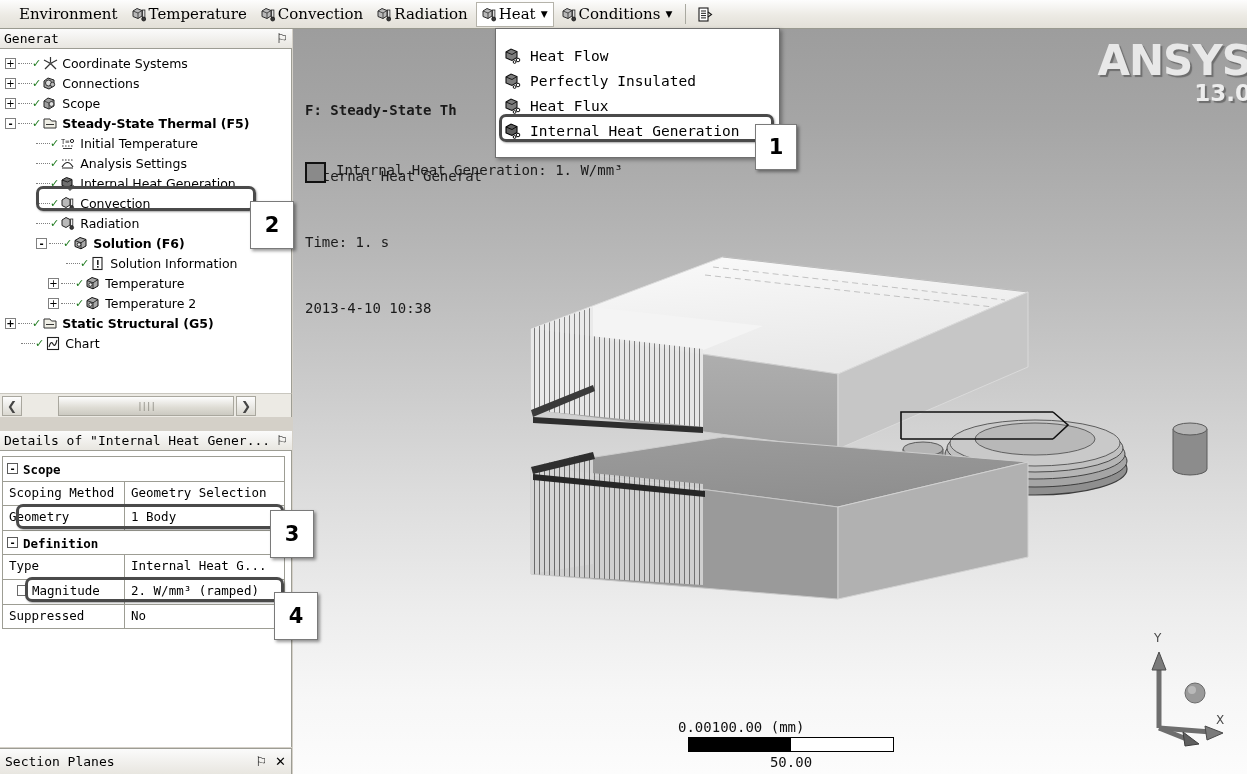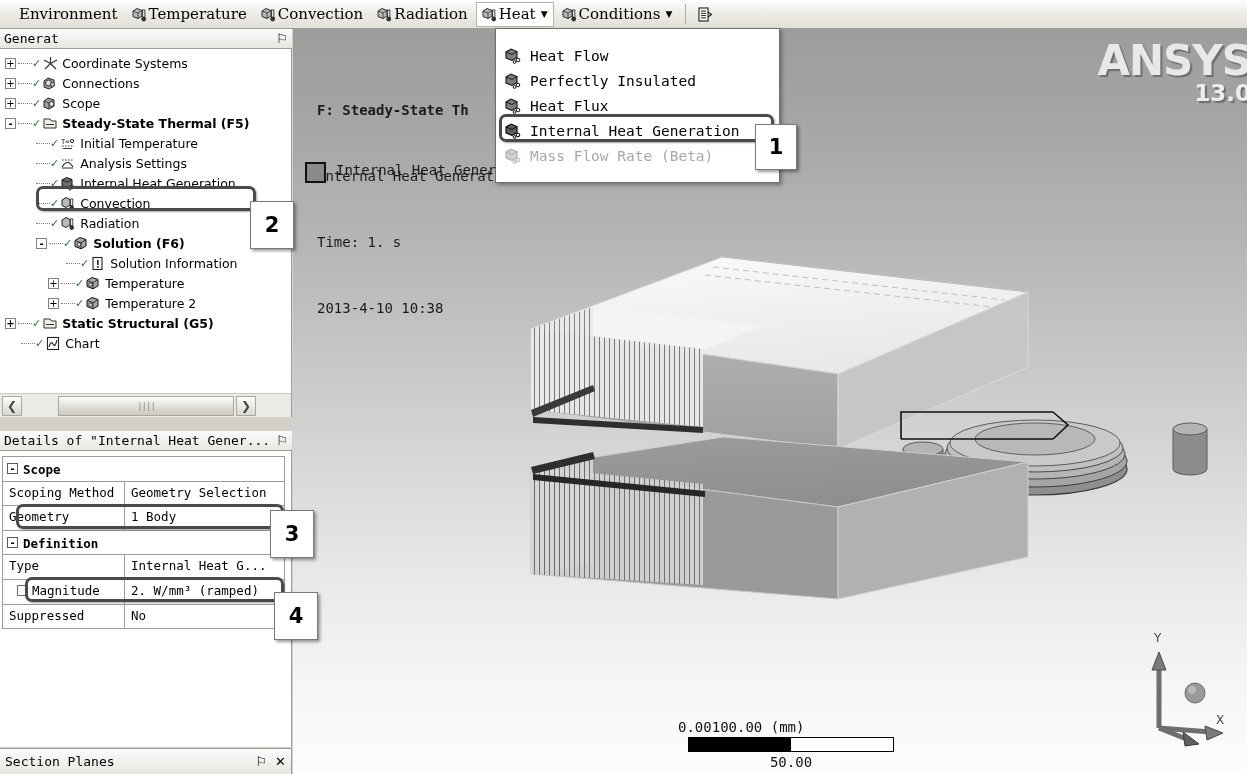--- a/index.html
+++ b/index.html
@@ -157,21 +157,21 @@
   .viewport {
     position: absolute; left: 293px; top: 29px; width: 954px; height: 745px;
     background: linear-gradient(180deg,
         #9d9d9d 0%, #a5a5a5 12%, #b5b5b5 28%, #c8c8c8 45%,
         #dcdcdc 62%, #ededed 78%, #f7f7f7 90%, #fcfcfc 100%);
     overflow: hidden;
   }
   .vp-text {
     position: absolute; left: 12px; top: 26px;
     font-family: "DejaVu Sans Mono", monospace; font-size: 14px;
-    color: #1a1a1a; line-height: 22px; white-space: pre; margin-left: 12px;
+    color: #1a1a1a; line-height: 22px; white-space: pre;
   }
   .vp-text .b { font-weight: bold; }
   .vp-legend {
     position: absolute; left: 12px; top: 133px;
     display: flex; align-items: flex-start;
     font-family: "DejaVu Sans Mono", monospace; font-size: 14px; color: #1a1a1a;
   }
   .legend-swatch {
     width: 21px; height: 21px; background: #8a8a8a;
     border: 2px solid #111; margin-right: 10px;
@@ -770,31 +770,20 @@
       <span class="mico">
         <svg width="19" height="17" viewBox="0 0 19 17">
           <path d="M2 5 L7 2 L13 4.5 L13 10.5 L8 13.5 L2 11 Z" fill="#5e5e5e" stroke="#000" stroke-width="1.1"></path>
           <path d="M2 5 L8 7.5 L13 4.5" fill="none" stroke="#000" stroke-width="0.9"></path>
           <circle cx="14" cy="13" r="1.8" fill="none" stroke="#000" stroke-width="1"></circle>
           <circle cx="10.6" cy="15" r="1.4" fill="none" stroke="#000" stroke-width="1"></circle>
         </svg>
       </span>
       <span>Internal Heat Generation</span>
     </div>
-    <div class="mi disabled">
-      <span class="mico">
-        <svg width="19" height="17" viewBox="0 0 19 17">
-          <path d="M2 5 L7 2 L13 4.5 L13 10.5 L8 13.5 L2 11 Z" fill="#cfcfcf" stroke="#adadad" stroke-width="1.1"></path>
-          <path d="M2 5 L8 7.5 L13 4.5" fill="none" stroke="#adadad" stroke-width="0.9"></path>
-          <circle cx="14" cy="13" r="1.8" fill="none" stroke="#adadad" stroke-width="1"></circle>
-          <circle cx="10.6" cy="15" r="1.4" fill="none" stroke="#adadad" stroke-width="1"></circle>
-        </svg>
-      </span>
-      <span>Mass Flow Rate (Beta)</span>
-    </div>
   </div>
 
   <div class="hl-ring" style="left:499px; top:114px; width:275px; height:28px;"></div>
 
   <div class="callout" style="left:755px; top:124px; width:42px; height:46px;">
     <span>1</span>
   </div>
   <div class="callout" style="left:250px; top:201px; width:44px; height:48px;">
     <span>2</span>
   </div>

